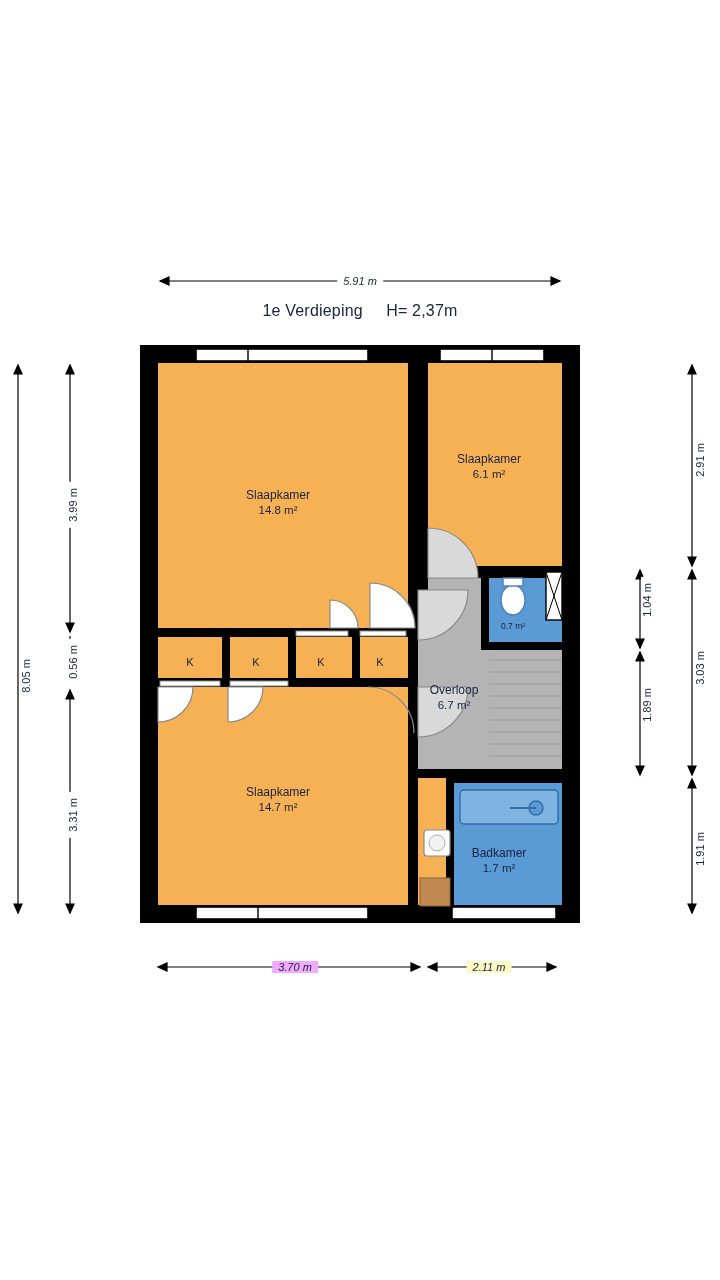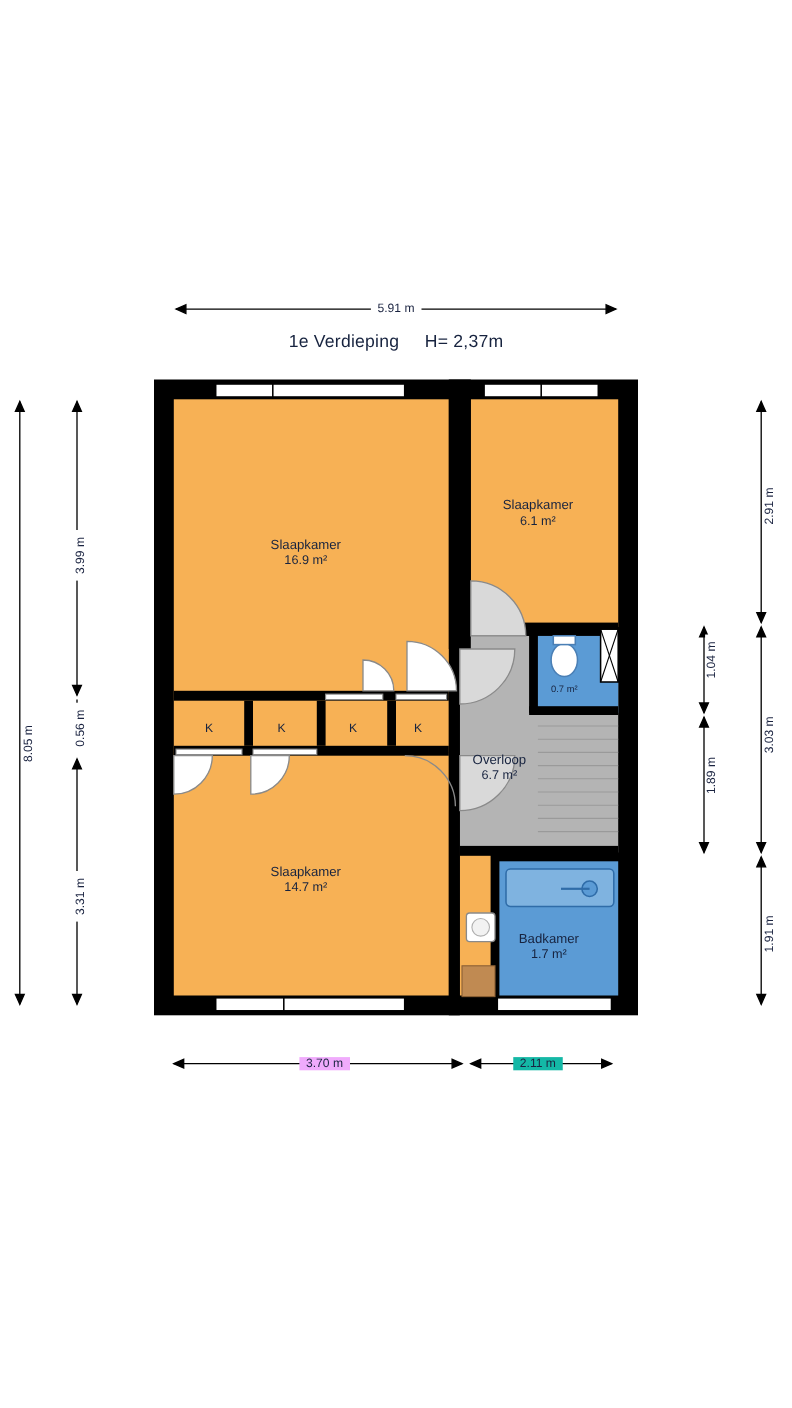--- a/index.html
+++ b/index.html
@@ -1,19 +1,19 @@
 <!DOCTYPE html>
 <html><head>
 <meta charset="utf-8">
 <style>
   html,body{margin:0;padding:0;background:#ffffff;}
   body{width:720px;height:1280px;position:relative;font-family:"Liberation Sans",sans-serif;color:#1a1a2e;overflow:hidden;}
   #plan{position:absolute;left:0;top:0;width:720px;height:1280px;}
   .lbl{position:absolute;font-size:11px;color:#1a2340;white-space:nowrap;}
-  .lbl.c{transform:translate(-50%,-50%);}
+  .lbl.c{transform:translate(-50%,-50%);font-style:italic;}
   .lbl.vert{transform:translate(-50%,-50%) rotate(-90deg);transform-origin:center center;}
   .room{position:absolute;transform:translate(-50%,-50%);text-align:center;line-height:1.35;}
   .room .nm{font-size:12px;color:#17233f;}
   .room .ar{font-size:11.5px;color:#17233f;}
   .room.small .nm,.room.small .ar{font-size:8.5px;}
   .title{position:absolute;transform:translate(-50%,-50%);font-size:16px;color:#17233f;letter-spacing:.2px;}
   .klabel{position:absolute;transform:translate(-50%,-50%);font-size:11px;color:#17233f;}
 </style>
 </head>
 <body>
@@ -187,21 +187,21 @@
 </svg>
 
 <div class="title" style="left:360px;top:311px;">
   <span>1e Verdieping</span>
   &nbsp;&nbsp;&nbsp;
   <span>H= 2,37m</span>
 </div>
 
 <div class="room" style="left:278px;top:503px;">
   <div class="nm">Slaapkamer</div>
-  <div class="ar">16.9 m²</div>
+  <div class="ar">14.8 m²</div>
 </div>
 <div class="room" style="left:489px;top:467px;">
   <div class="nm">Slaapkamer</div>
   <div class="ar">6.1 m²</div>
 </div>
 <div class="room" style="left:278px;top:800px;">
   <div class="nm">Slaapkamer</div>
   <div class="ar">14.7 m²</div>
 </div>
 <div class="room" style="left:454px;top:698px;">
@@ -216,21 +216,21 @@
   <div class="ar">0.7 m²</div>
 </div>
 
 <div class="klabel" style="left:190px;top:662px;">K</div>
 <div class="klabel" style="left:256px;top:662px;">K</div>
 <div class="klabel" style="left:321px;top:662px;">K</div>
 <div class="klabel" style="left:380px;top:662px;">K</div>
 
 <div class="lbl c" style="left:360px;top:281px;background:#fff;padding:0 6px;">5.91 m</div>
 <div class="lbl c" style="left:295px;top:967px;background:#f0abfc;padding:0 6px;">3.70 m</div>
-<div class="lbl c" style="left:489px;top:967px;background:#14b8a6;padding:0 6px;">2.11 m</div>
+<div class="lbl c" style="left:489px;top:967px;background:#fef9c3;padding:0 6px;">2.11 m</div>
 
 <div class="lbl vert" style="left:26px;top:676px;background:#fff;padding:0 6px;">8.05 m</div>
 <div class="lbl vert" style="left:73px;top:505px;background:#fff;padding:0 6px;">3.99 m</div>
 <div class="lbl vert" style="left:73px;top:662px;background:#fff;padding:0 6px;">0.56 m</div>
 <div class="lbl vert" style="left:73px;top:815px;background:#fff;padding:0 6px;">3.31 m</div>
 
 <div class="lbl vert" style="left:647px;top:600px;background:#fff;padding:0 6px;">1.04 m</div>
 <div class="lbl vert" style="left:647px;top:705px;background:#fff;padding:0 6px;">1.89 m</div>
 
 <div class="lbl vert" style="left:700px;top:460px;background:#fff;padding:0 6px;">2.91 m</div>

